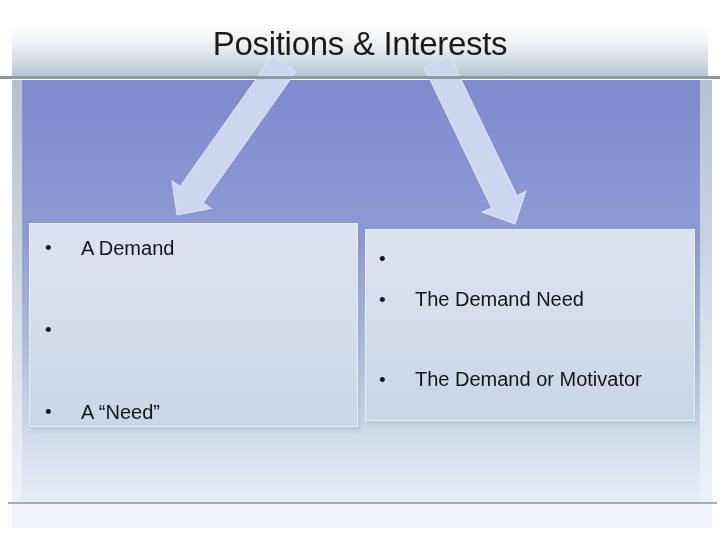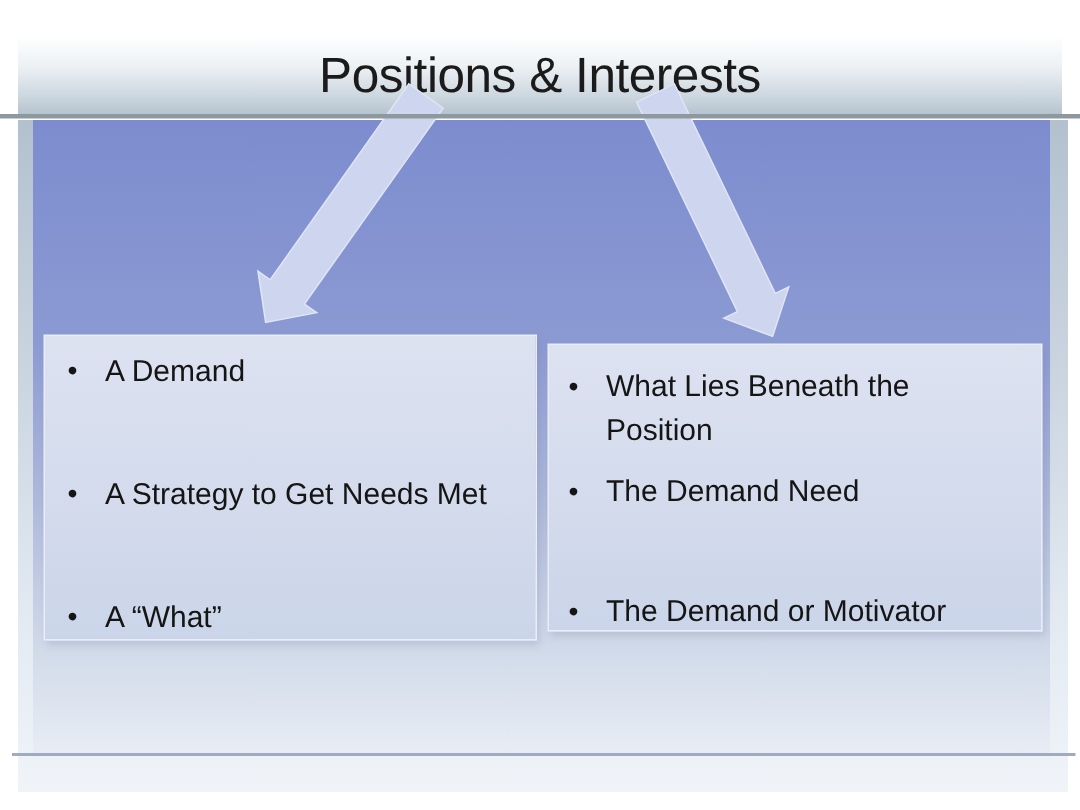--- a/index.html
+++ b/index.html
@@ -5,21 +5,21 @@
   html,body{margin:0;padding:0;background:#ffffff;}
   .slide{
     position:relative;width:720px;height:540px;overflow:hidden;
     background:#ffffff;
     font-family:"Liberation Sans",sans-serif;
   }
   
   .title-banner{
     position:absolute;left:12px;top:25px;width:696px;height:52px;
     background:linear-gradient(180deg,#fdfefe 0%,#eef2f5 35%,#cdd7df 75%,#b4c2cd 100%);
-    display:flex;align-items:center;justify-content:center;
+    display:flex;justify-content:center;
     z-index:2;
   }
   .title-banner .title{
     font-size:33px;letter-spacing:-0.3px;color:#1b1b1b;
     white-space:nowrap;padding-bottom:2px;
   }
   
   .edge-panel{
     position:absolute;left:12px;top:80px;width:700px;height:448px;
     background:linear-gradient(180deg,#b3c1cf 0%,#ccd6e1 40%,#e3eaf2 75%,#f0f4f9 100%);
@@ -50,21 +50,21 @@
     background:linear-gradient(180deg,#dde2f1 0%,#d3dbec 55%,#cbd5e9 100%);
     border:1px solid #e9edf7;
     box-shadow:2px 3px 5px rgba(110,120,155,0.22);
     box-sizing:border-box;
     color:#151515;font-size:20px;line-height:28px;
   }
   .box.left{left:29px;top:223px;width:329px;height:204px;padding:0 8px 0 15px;}
   .box.right{left:365px;top:229px;width:330px;height:192px;padding:0 8px 0 13px;}
   .li{display:flex;align-items:flex-start;}
   .li .b{flex:0 0 25px;font-size:19px;line-height:28px;}
-  .li .t{flex:0 1 auto;}
+  .li .t{flex:0 1 auto;margin-left:11px;}
   .box.left .li:nth-child(1){margin-top:10px;}
   .box.left .li:nth-child(2){margin-top:54px;}
   .box.left .li:nth-child(3){margin-top:54px;}
   .box.right .li{line-height:29px;}
   .box.right .li .b{line-height:29px;}
   .box.right .li:nth-child(1){margin-top:14px;}
   .box.right .li:nth-child(1) .t{max-width:230px;}
   .box.right .li:nth-child(2){margin-top:12px;}
   .box.right .li:nth-child(3){margin-top:51px;}
 </style>
@@ -87,32 +87,30 @@
 
   <div class="hrule-top"></div>
 
   <div class="box left">
     <div class="li">
       <span class="b">•</span>
       <span class="t">A Demand</span>
     </div>
     <div class="li">
       <span class="b">•</span>
-      <span class="t">A Strategy to Get Needs Met</span>
     </div>
     <div class="li">
       <span class="b">•</span>
-      <span class="t">A “What”</span>
+      <span class="t">A “Need”</span>
     </div>
   </div>
 
   <div class="box right">
     <div class="li">
       <span class="b">•</span>
-      <span class="t">What Lies Beneath the Position</span>
     </div>
     <div class="li">
       <span class="b">•</span>
       <span class="t">The Demand Need</span>
     </div>
     <div class="li">
       <span class="b">•</span>
       <span class="t">The Demand or Motivator</span>
     </div>
   </div>

